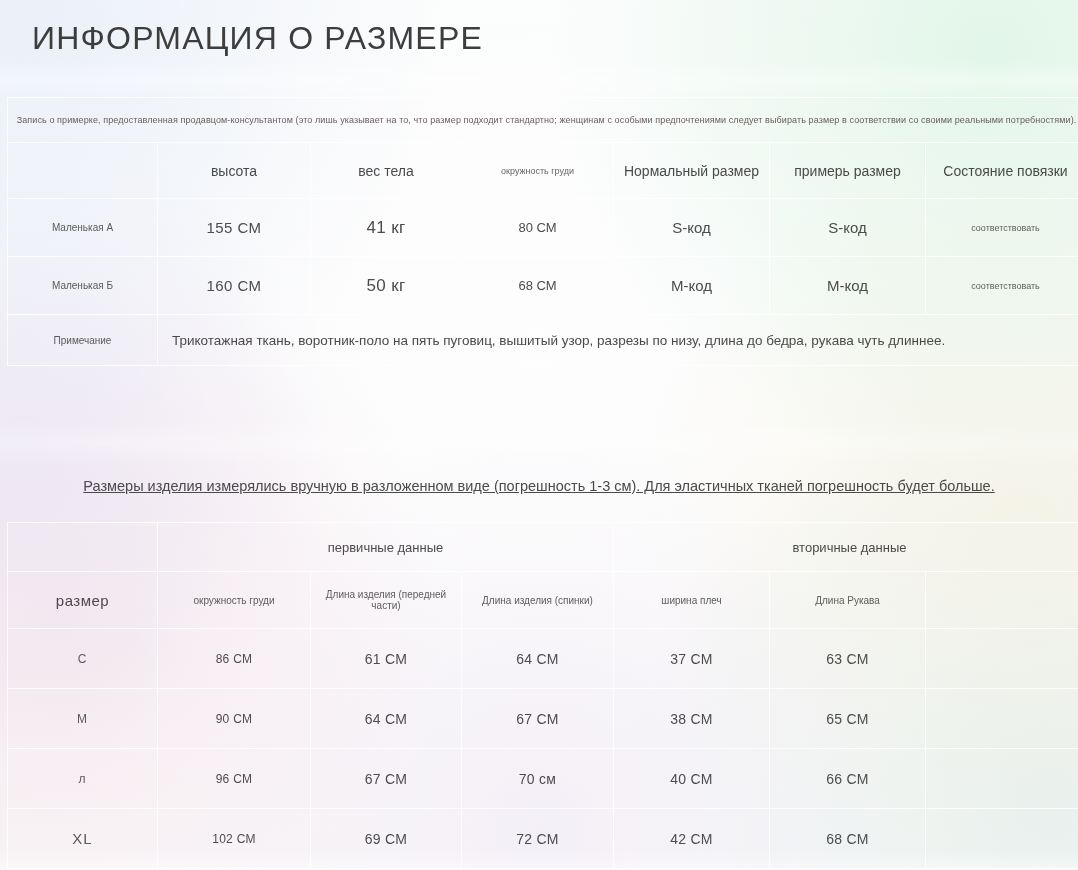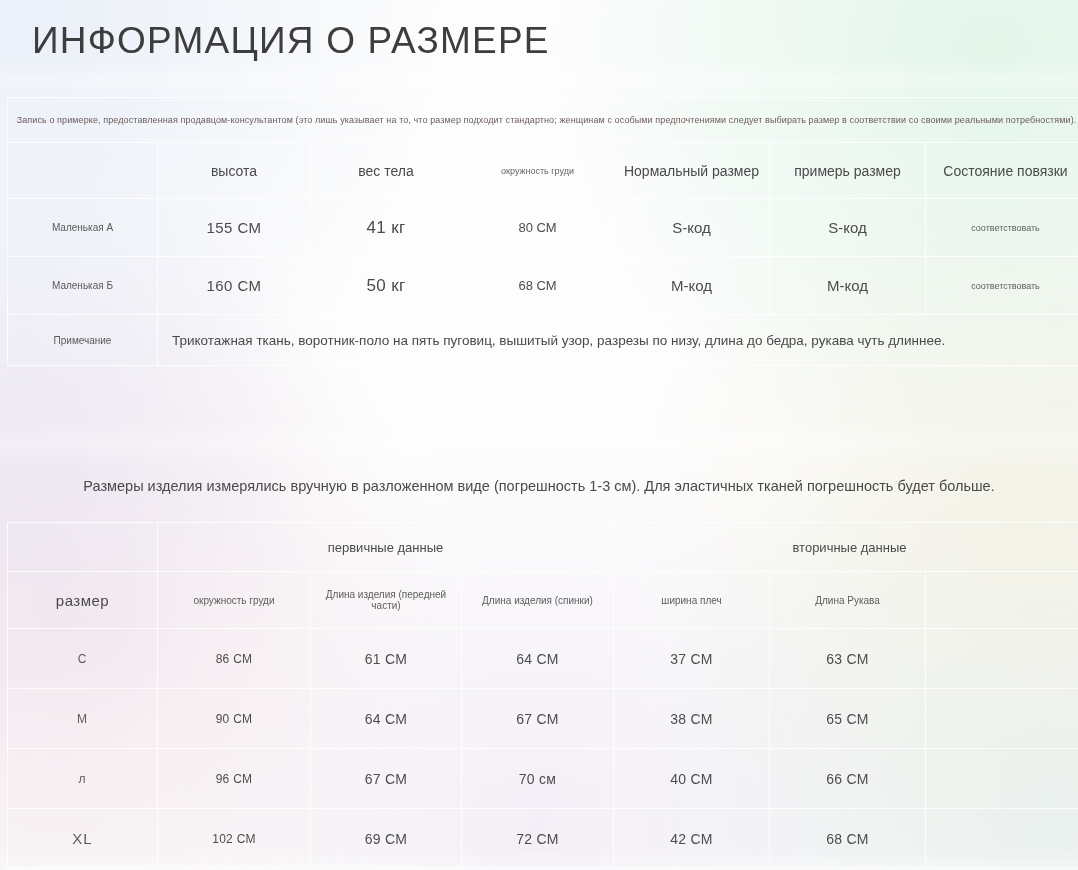--- a/index.html
+++ b/index.html
@@ -41,21 +41,21 @@
   }
   .content {
     position: relative;
     z-index: 2;
   }
 
   .title {
     position: absolute;
     left: 32px;
     top: 20px;
-    font-size: 37px;
+    font-size: 32px;
     letter-spacing: 1.2px;
     color: #3d3d3d;
     font-weight: 400;
   }
 
   
   .tbl {
     position: absolute;
     border-collapse: collapse;
     table-layout: fixed;
@@ -117,20 +117,21 @@
     width: 1078px;
     height: 72px;
     display: flex;
     align-items: center;
     justify-content: center;
     font-size: 14.5px;
     color: #4a4a4a;
     text-align: center;
     padding: 0 60px;
     box-sizing: border-box;
+    text-decoration: underline;
   }
 
   
   #table-two { top: 522px; }
   #table-two td { }
   #table-two .grp td {
     height: 46px;
     font-size: 13px;
     color: #4b4b4b;
   }

